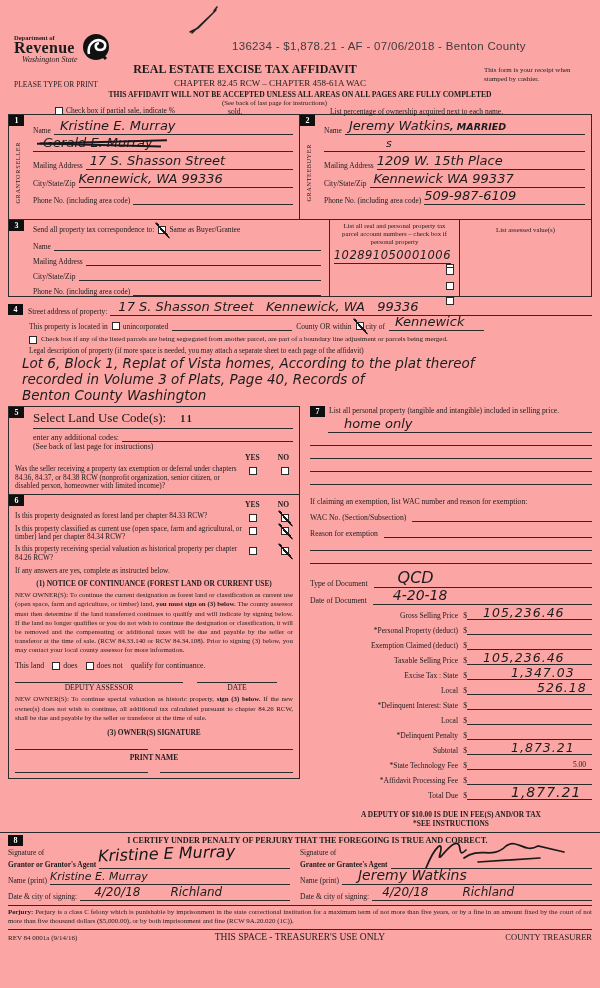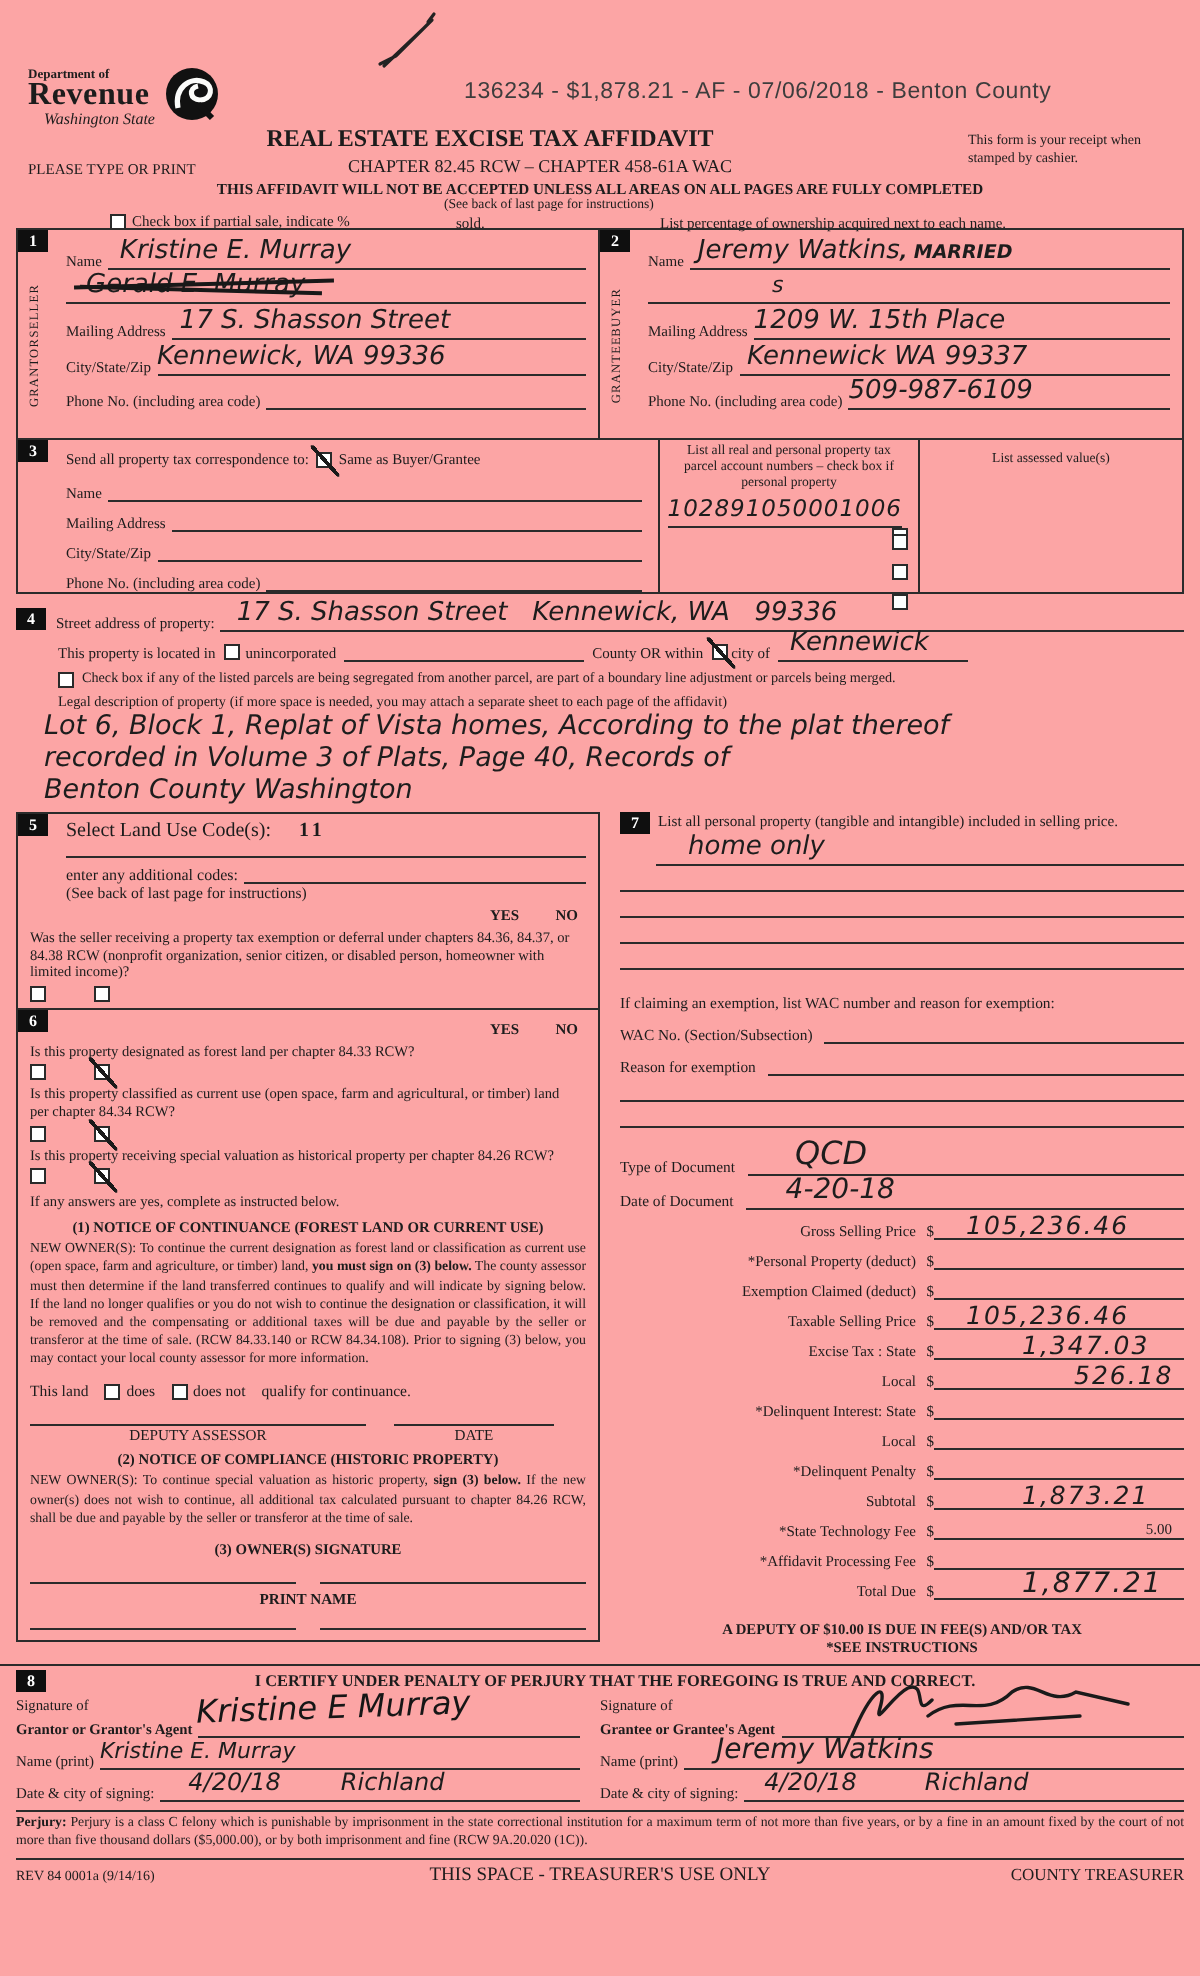--- a/index.html
+++ b/index.html
@@ -67,21 +67,21 @@
   .legal-hw { font-size:13.5px; line-height:16px; margin-left:14px; white-space:normal; }
 
   
   .cols { display:flex; margin:3px 8px 0 8px; align-items:stretch; }
   .lcol { width:292px; flex:none; }
   .rcol { flex:1; padding-left:10px; }
   .sec5, .sec6 { border:1px solid #2b2b2b; position:relative; padding:3px 6px 3px 6px; }
   .sec6 { margin-top:-1px; }
   .badge-abs { position:absolute; left:0; top:0; }
   .yn { width:48px; display:flex; justify-content:space-between; flex:none; padding-right:4px; }
-  .q { display:flex; margin-top:3px;flex-direction:column; }
+  .q { display:flex; margin-top:3px; }
   .qtext { flex:1; font-size:7.3px; line-height:1.18; padding-right:6px; }
   .qcbs { width:44px; display:flex; justify-content:space-between; flex:none; padding:2px 4px 0 0; align-items:flex-start; }
   .para { font-size:6.9px; line-height:1.33; text-align:justify; margin-top:2px; }
   .nh { font-size:7.4px; font-weight:bold; text-align:center; margin-top:4px; }
 
   
   .mrow { display:flex; align-items:flex-end; height:15px; }
   .mlabel { width:148px; text-align:right; font-size:7.5px; flex:none; }
   .mcur { width:9px; text-align:right; font-size:7.5px; flex:none; }
   .mline { flex:1; border-bottom:1px solid #2b2b2b; position:relative; height:14px; }
@@ -287,21 +287,21 @@
     <div class="hw legal-hw">Benton County Washington</div>
   </div>
 
   <div class="cols">
 
     <div class="lcol">
 
       <div class="sec5">
         <div class="num badge-abs">5</div>
         <div class="row" style="margin-left:18px;align-items:baseline;height:14px;">
-          <span class="lbl" style="font-size:10px;">Select Land Use Code(s):</span>
+          <span class="lbl" style="font-size:13px;">Select Land Use Code(s):</span>
           <span class="b" style="font-size:10px;margin-left:14px;letter-spacing:2px;">11</span>
         </div>
         <div class="w" style="margin:4px 0 0 18px;height:1px;"></div>
         <div class="fld" style="margin-left:18px;height:13px;text-align:center;">
           <span class="lbl" style="font-size:8px;">enter any additional codes:</span>
           <span class="w grow"></span>
         </div>
         <div class="lbl" style="margin-left:18px;font-size:7.8px;">(See back of last page for instructions)</div>
         <div class="row" style="justify-content:flex-end;margin-top:2px;">
           <div class="yn lbl b">
@@ -363,21 +363,20 @@
 
         <div class="row" style="margin-top:12px;">
           <span class="w" style="width:168px;"></span>
           <span class="w" style="width:80px;margin-left:14px;"></span>
         </div>
         <div class="row">
           <span class="lbl ctr" style="width:168px;font-size:7.6px;">DEPUTY ASSESSOR</span>
           <span class="lbl ctr" style="width:80px;margin-left:14px;font-size:7.6px;">DATE</span>
         </div>
 
-        <div class="nh" style="margin-top:3px;">(2) NOTICE OF COMPLIANCE (HISTORIC PROPERTY)</div>
         <div class="para"><span>NEW OWNER(S): To continue special valuation as historic property, </span><span class="b">sign (3) below.</span><span> If the new owner(s) does not wish to continue, all additional tax calculated pursuant to chapter 84.26 RCW, shall be due and payable by the seller or transferor at the time of sale.</span></div>
 
         <div class="nh" style="margin-top:6px;">(3) OWNER(S) SIGNATURE</div>
         <div class="row" style="margin-top:12px;">
           <span class="w grow"></span>
           <span style="width:12px;"></span>
           <span class="w grow"></span>
         </div>
         <div class="lbl ctr b" style="margin-top:3px;font-size:7.6px;">PRINT NAME</div>
         <div class="row" style="margin-top:10px;margin-bottom:2px;">

